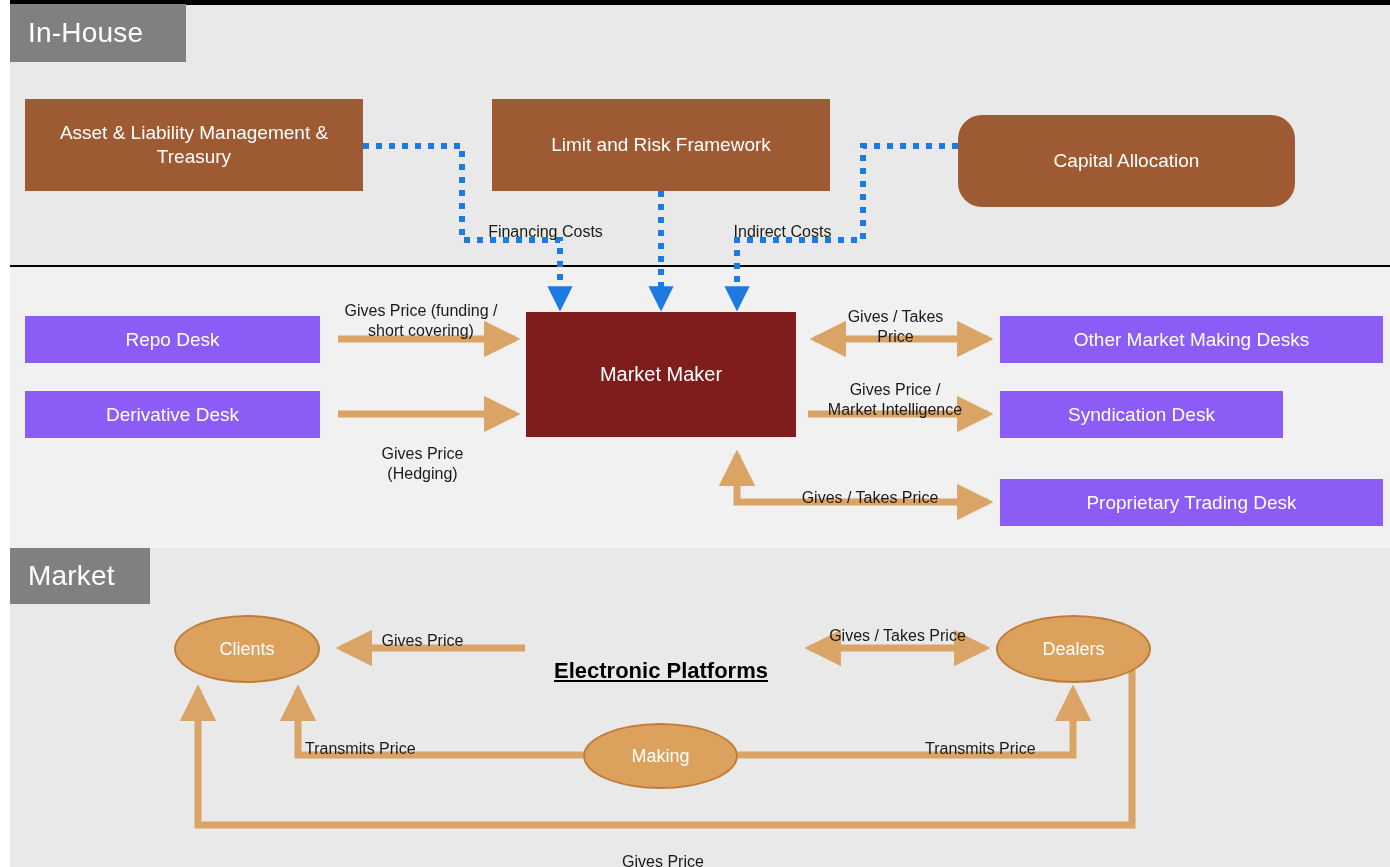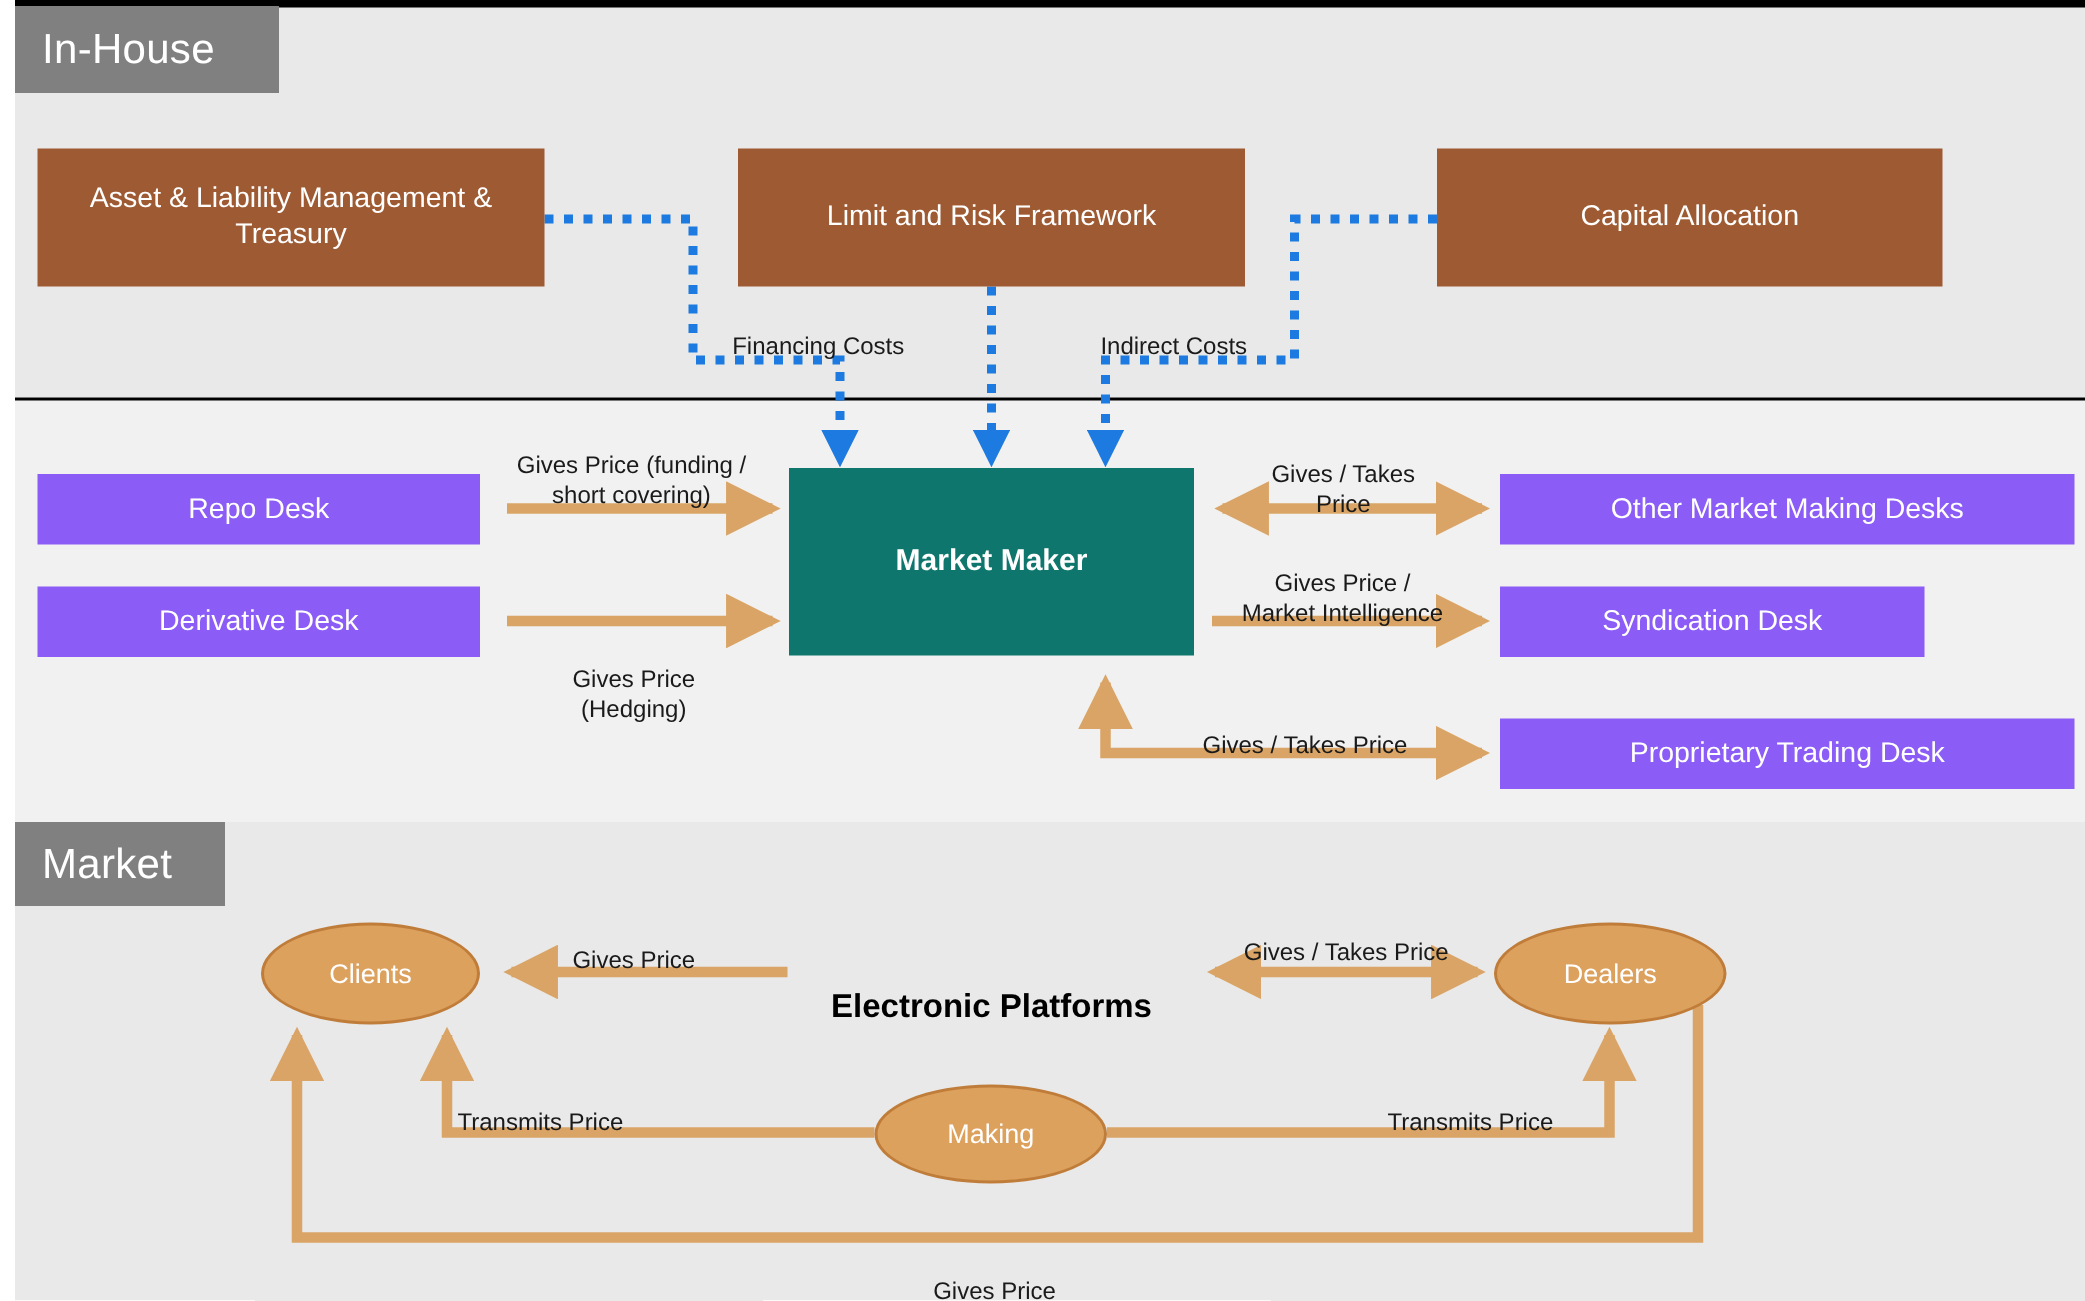--- a/index.html
+++ b/index.html
@@ -42,21 +42,21 @@
   .box{
     position:absolute;
     display:flex;align-items:center;justify-content:center;
     text-align:center;
     color:#ffffff;
     box-sizing:border-box;
     line-height:1.25;
   }
   .box-brown{background:#9e5b33;font-size:19px;}
   .box-orange{background:#8b5cf6;font-size:19px;}
-  .box-blue{background:#0f766e;font-size:20px;font-weight:bold;}
+  .box-blue{background:#7f1d1d;font-size:20px;font-weight:normal;}
 
   
   .ellipse{
     position:absolute;
     border-radius:50%;
     background:#dda15e;
     border:2px solid #c07d3a;
     display:flex;align-items:center;justify-content:center;
     color:#ffffff;font-size:18px;
     box-sizing:border-box;
@@ -64,21 +64,21 @@
 
   
   .label{
     position:absolute;
     color:#1a1a1a;
     font-size:16px;
     text-align:center;
     line-height:1.25;
     white-space:pre-line;
   }
-  .label.big{font-size:22px;font-weight:bold;color:#000;}
+  .label.big{font-size:22px;font-weight:bold;color:#000;text-decoration:underline;}
 
   
   #arrows{
     position:absolute;left:0;top:0;
     width:1390px;height:867px;
     pointer-events:none;
   }
 </style>
 </head>
 <body>
@@ -164,21 +164,21 @@
   </div>
 
   <div class="box box-brown" style="left:15px;top:99px;width:338px;height:92px;padding:4px 14px;">
     <span>Asset &amp; Liability Management &amp; Treasury</span>
   </div>
 
   <div class="box box-brown" style="left:482px;top:99px;width:338px;height:92px;padding:0 14px;">
     <span>Limit and Risk Framework</span>
   </div>
 
-  <div class="box box-brown" style="left:948px;top:99px;width:337px;height:92px;padding:4px 14px;">
+  <div class="box box-brown" style="left:948px;top:115px;width:337px;height:92px;padding:4px 14px;border-radius:24px;">
     <span>Capital Allocation</span>
   </div>
 
   <div class="box box-orange" style="left:15px;top:316px;width:295px;height:47px;">
     <span>Repo Desk</span>
   </div>
 
   <div class="box box-orange" style="left:15px;top:391px;width:295px;height:47px;">
     <span>Derivative Desk</span>
   </div>

